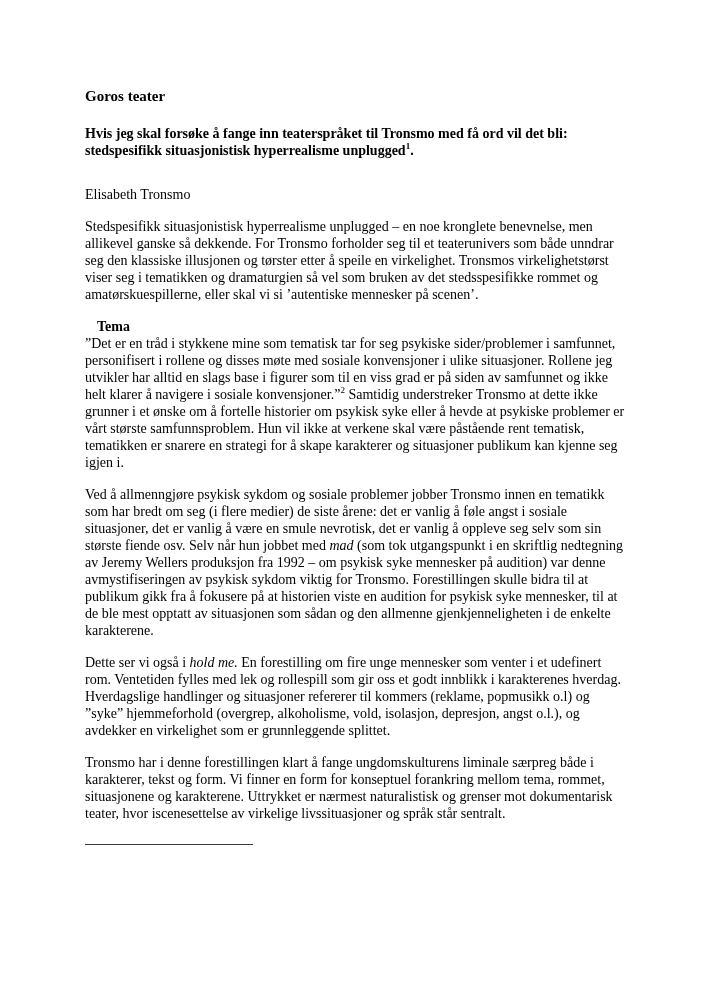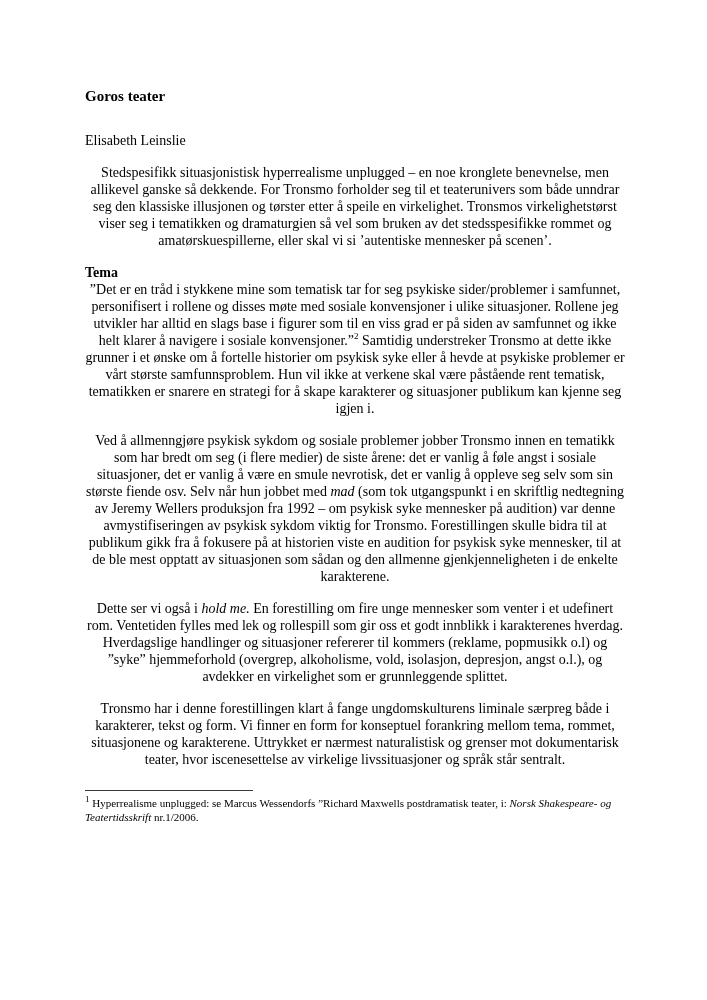--- a/index.html
+++ b/index.html
@@ -34,27 +34,27 @@
   }
   .author {
     font-size: 14px;
     line-height: 17px;
     margin: 27px 0 0 0;
   }
   p.body-para {
     font-size: 14px;
     line-height: 17px;
     margin: 15px 0 0 0;
-    text-align: center;
+    text-align: left;
   }
   .section-heading {
     font-size: 14px;
     font-weight: bold;
     line-height: 17px;
-    margin: 15px 0 0 0;
+    margin: 15px 0 0 12px;
   }
   p.attached {
     margin-top: 0;
     font-family: Liberation Serif, serif;
   }
   sup {
     font-size: 9px;
     line-height: 0;
     vertical-align: super;
   }
@@ -72,32 +72,32 @@
     margin: 0;
   }
 </style>
 </head>
 <body>
 
 <div class="page">
 
   <h1 class="doc-title">Goros teater</h1>
 
+  <p class="lede">Hvis jeg skal forsøke å fange inn teaterspråket til Tronsmo med få ord vil det bli: stedspesifikk situasjonistisk hyperrealisme unplugged<sup>1</sup>.</p>
 
-  <p class="author">Elisabeth Leinslie</p>
+  <p class="author">Elisabeth Tronsmo</p>
 
   <p class="body-para">Stedspesifikk situasjonistisk hyperrealisme unplugged – en noe kronglete benevnelse, men allikevel ganske så dekkende. For Tronsmo forholder seg til et teaterunivers som både unndrar seg den klassiske illusjonen og tørster etter å speile en virkelighet. Tronsmos virkelighetstørst viser seg i tematikken og dramaturgien så vel som bruken av det stedsspesifikke rommet og amatørskuespillerne, eller skal vi si ’autentiske mennesker på scenen’.</p>
 
   <h2 class="section-heading">Tema</h2>
 
   <p class="body-para attached">”Det er en tråd i stykkene mine som tematisk tar for seg psykiske sider/problemer i samfunnet, personifisert i rollene og disses møte med sosiale konvensjoner i ulike situasjoner. Rollene jeg utvikler har alltid en slags base i figurer som til en viss grad er på siden av samfunnet og ikke helt klarer å navigere i sosiale konvensjoner.”<sup>2</sup> Samtidig understreker Tronsmo at dette ikke grunner i et ønske om å fortelle historier om psykisk syke eller å hevde at psykiske problemer er vårt største samfunnsproblem. Hun vil ikke at verkene skal være påstående rent tematisk, tematikken er snarere en strategi for å skape karakterer og situasjoner publikum kan kjenne seg igjen i.</p>
 
   <p class="body-para">Ved å allmenngjøre psykisk sykdom og sosiale problemer jobber Tronsmo innen en tematikk som har bredt om seg (i flere medier) de siste årene: det er vanlig å føle angst i sosiale situasjoner, det er vanlig å være en smule nevrotisk, det er vanlig å oppleve seg selv som sin største fiende osv. Selv når hun jobbet med <em>mad</em> (som tok utgangspunkt i en skriftlig nedtegning av Jeremy Wellers produksjon fra 1992 – om psykisk syke mennesker på audition) var denne avmystifiseringen av psykisk sykdom viktig for Tronsmo. Forestillingen skulle bidra til at publikum gikk fra å fokusere på at historien viste en audition for psykisk syke mennesker, til at de ble mest opptatt av situasjonen som sådan og den allmenne gjenkjenneligheten i de enkelte karakterene.</p>
 
   <p class="body-para">Dette ser vi også i <em>hold me.</em> En forestilling om fire unge mennesker som venter i et udefinert rom. Ventetiden fylles med lek og rollespill som gir oss et godt innblikk i karakterenes hverdag. Hverdagslige handlinger og situasjoner refererer til kommers (reklame, popmusikk o.l) og ”syke” hjemmeforhold (overgrep, alkoholisme, vold, isolasjon, depresjon, angst o.l.), og avdekker en virkelighet som er grunnleggende splittet.</p>
 
   <p class="body-para">Tronsmo har i denne forestillingen klart å fange ungdomskulturens liminale særpreg både i karakterer, tekst og form. Vi finner en form for konseptuel forankring mellom tema, rommet, situasjonene og karakterene. Uttrykket er nærmest naturalistisk og grenser mot dokumentarisk teater, hvor iscenesettelse av virkelige livssituasjoner og språk står sentralt.</p>
 
   <hr class="footnote-sep">
 
-  <p class="footnote"><sup>1</sup> Hyperrealisme unplugged: se Marcus Wessendorfs ”Richard Maxwells postdramatisk teater, i: <em>Norsk Shakespeare- og Teatertidsskrift</em> nr.1/2006.</p>
 
 </div>
 
 </body></html>

